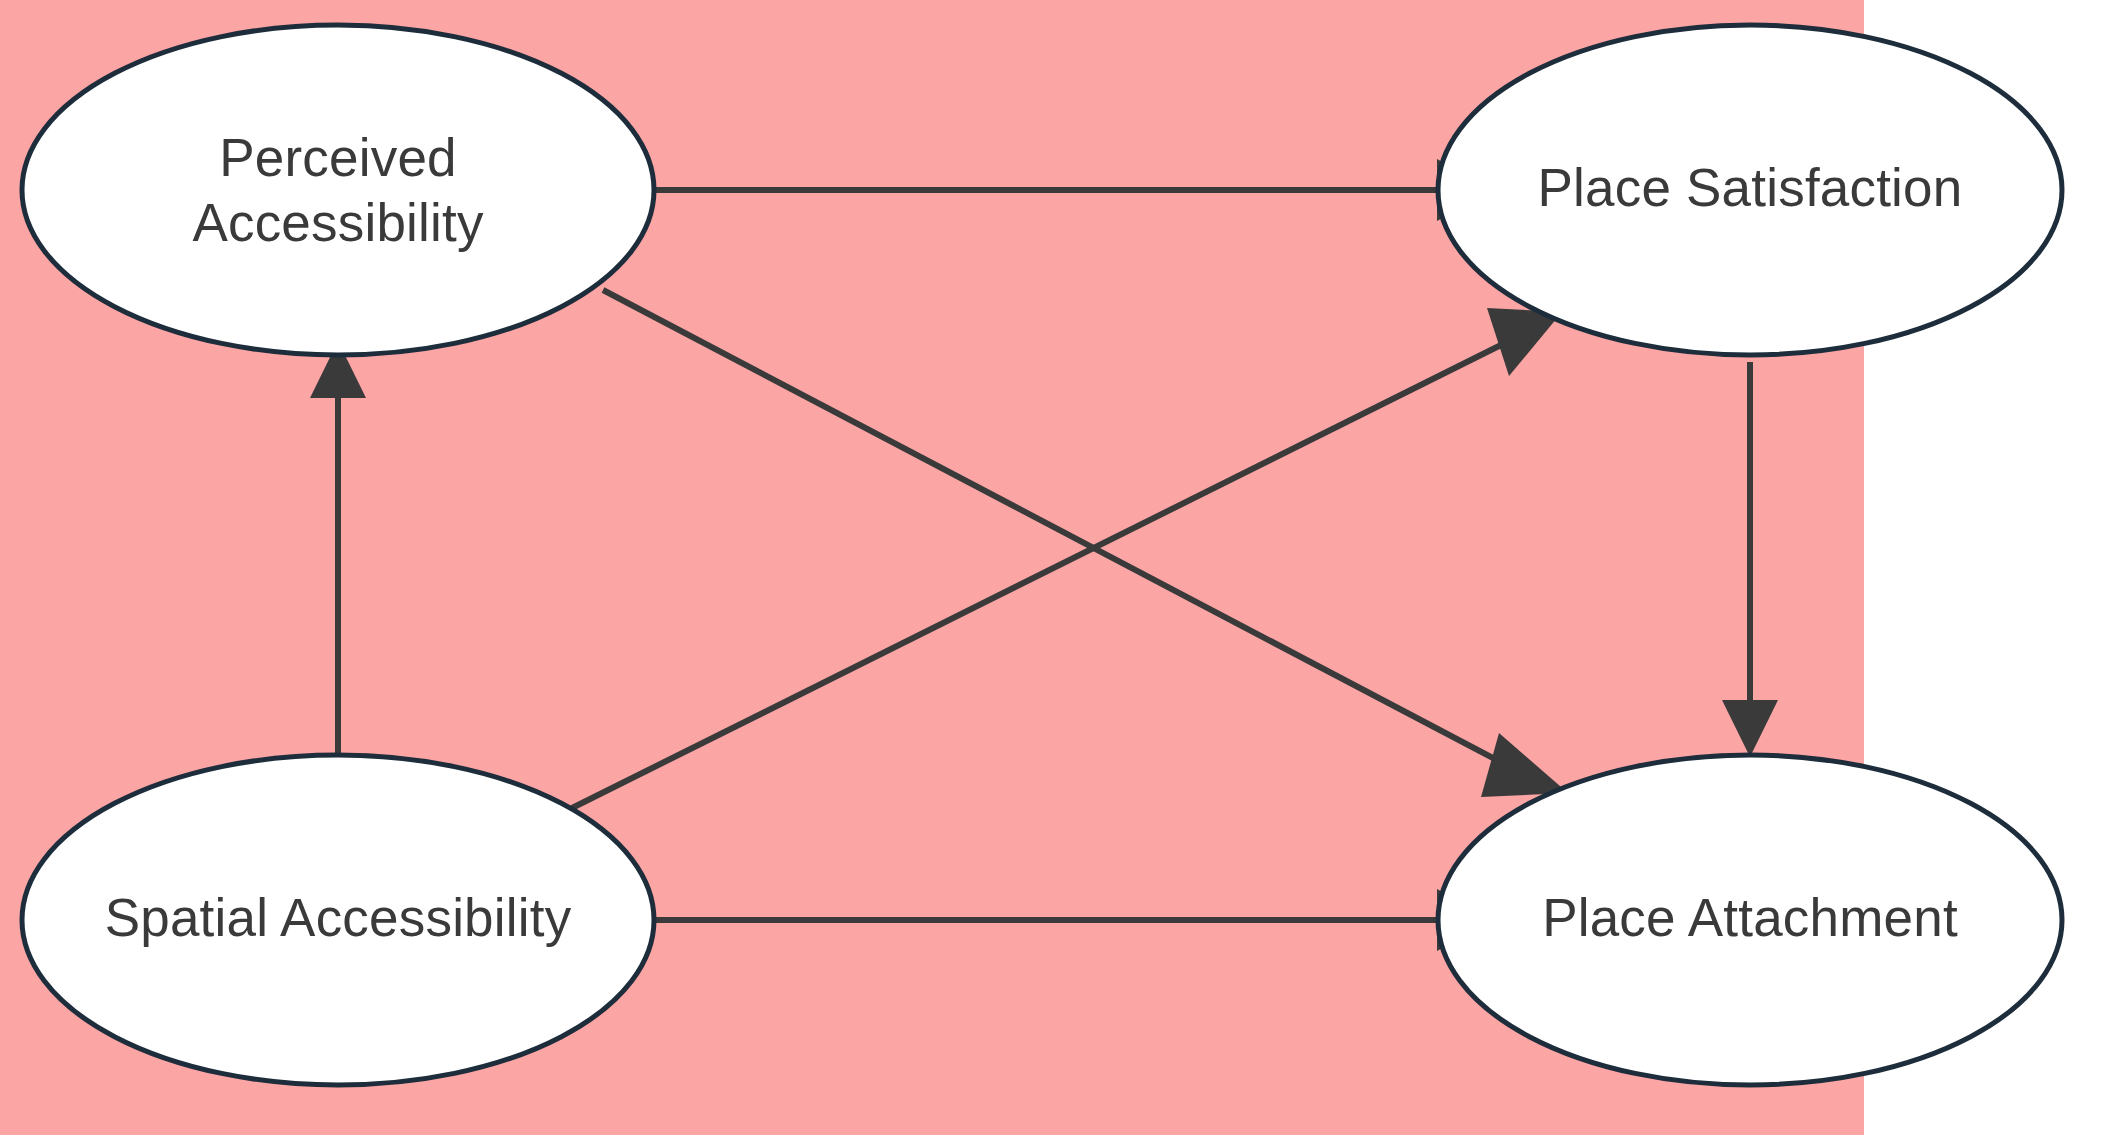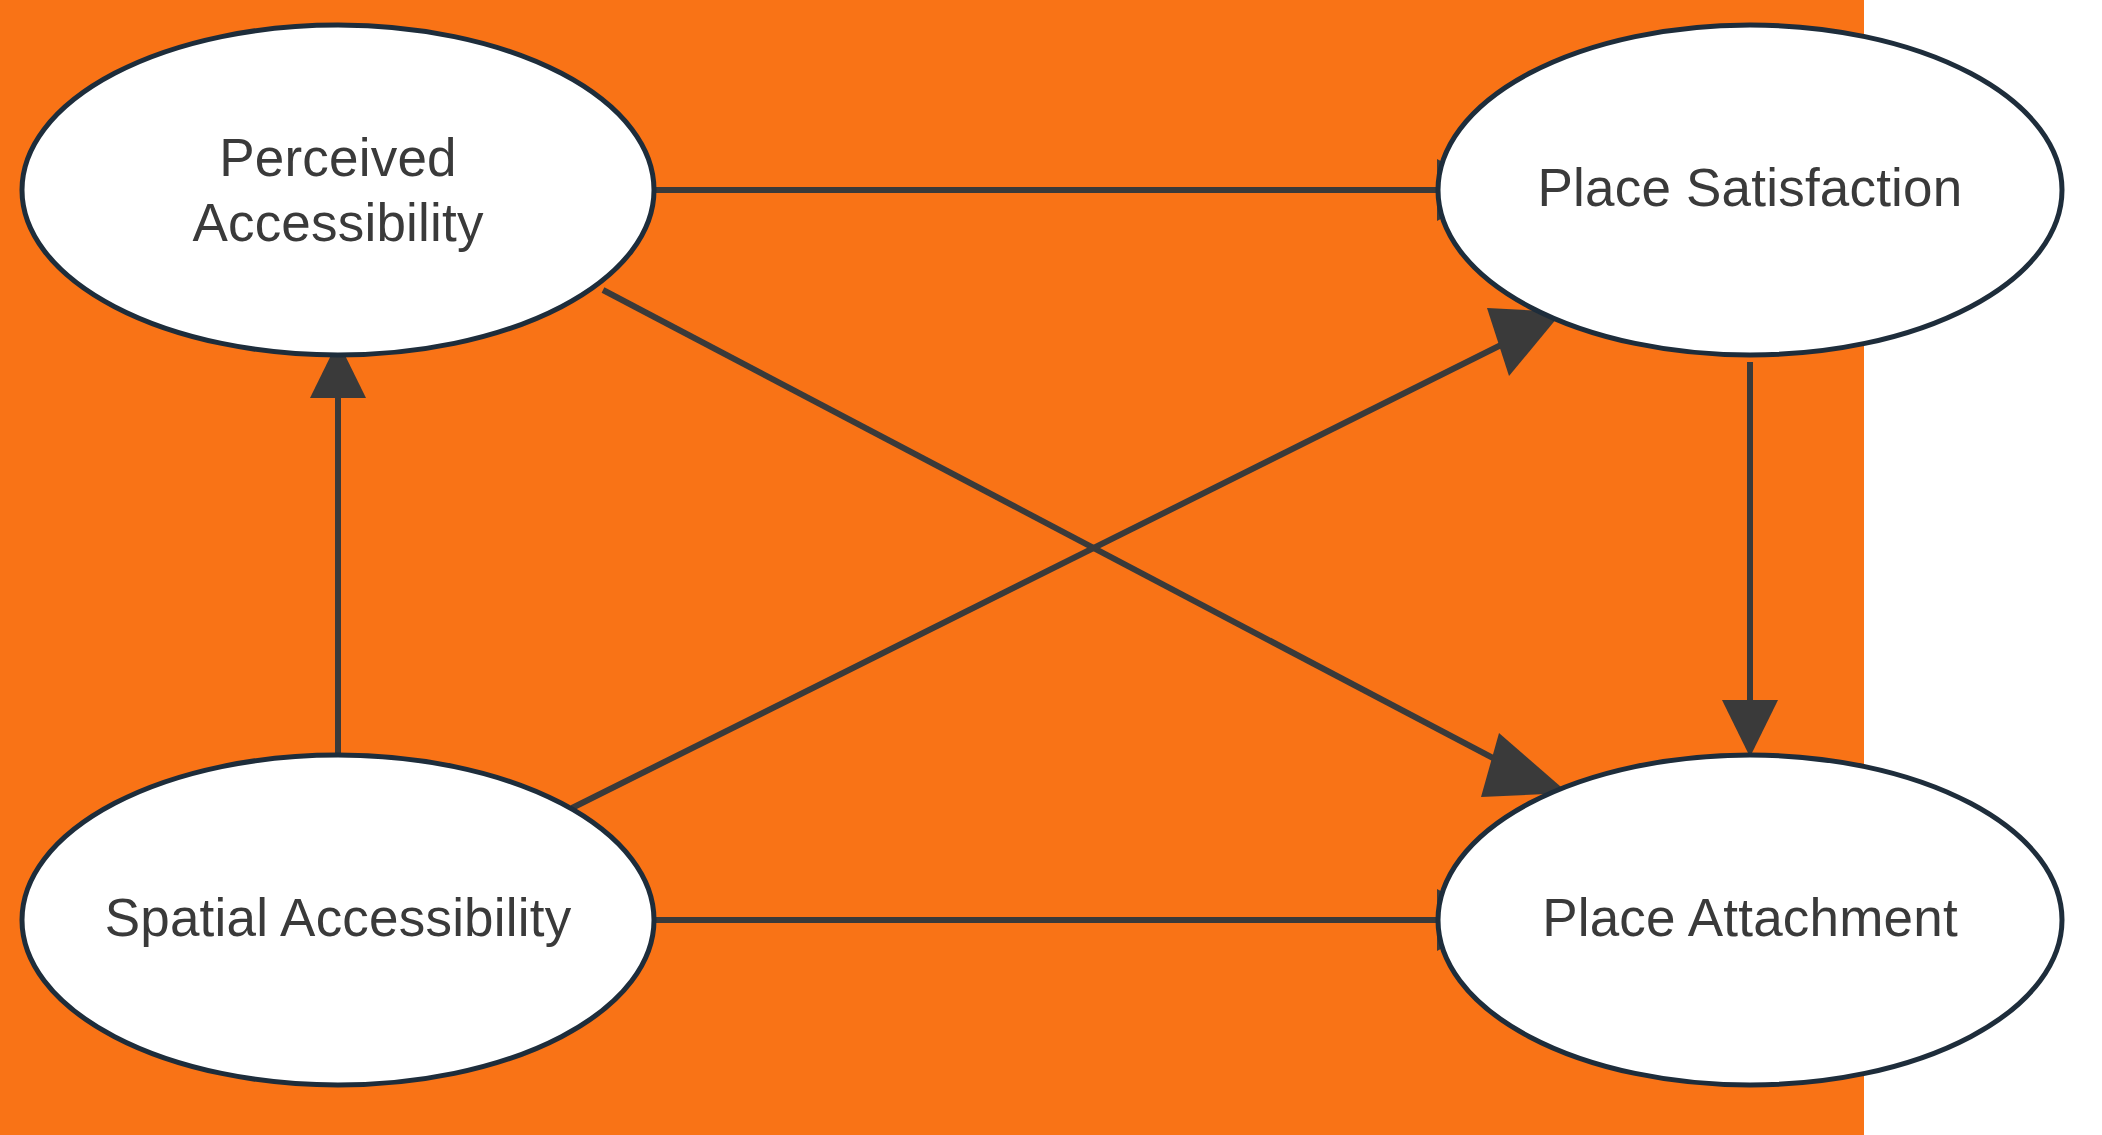--- a/index.html
+++ b/index.html
@@ -11,21 +11,21 @@
   body {
     width: 2102px;
     height: 1135px;
     overflow: hidden;
     font-family: "Liberation Sans", sans-serif;
   }
   #diagram-root {
     position: relative;
     width: 1864px;
     height: 1135px;
-    background: #f97316;
+    background: #fca5a5;
   }
   #diagram-svg {
     position: absolute;
     top: 0;
     left: 0;
     width: 2102px;
     height: 1135px;
     display: block;
   }
   .node-ellipse {

